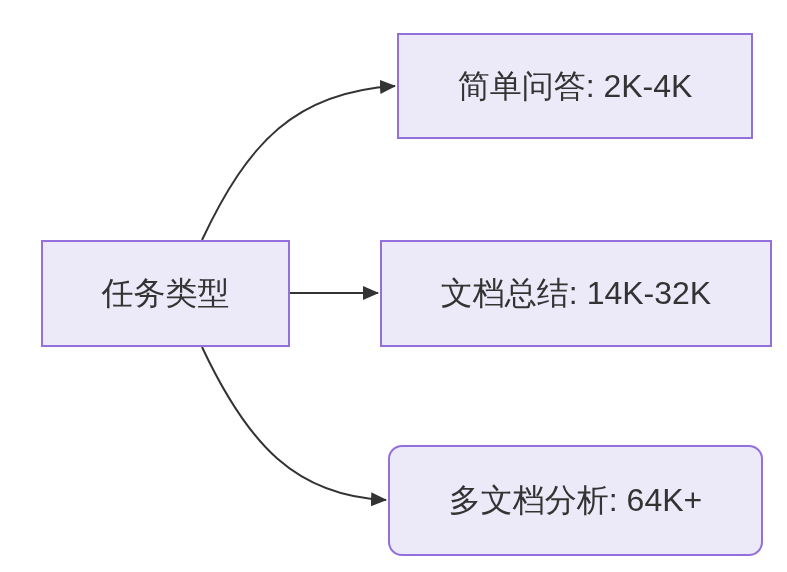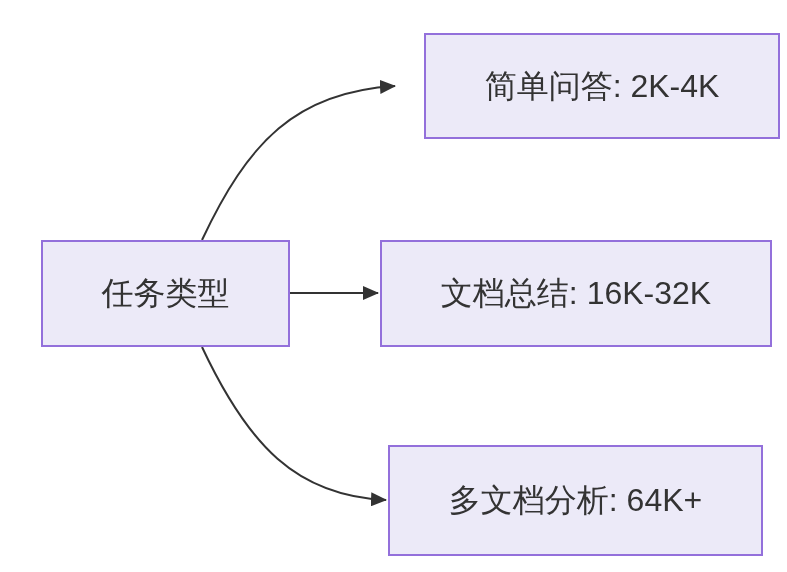--- a/index.html
+++ b/index.html
@@ -32,23 +32,23 @@
     justify-content: center;
     text-align: center;
   }
   .node .label {
     color: #333333;
     font-size: 32px;
     line-height: 1.2;
     white-space: nowrap;
   }
   .node-root   { left: 33px;  top: 240px; width: 249px; height: 107px; margin-left: 8px; }
-  .node-top    { left: 397px; top: 33px;  width: 356px; height: 106px; margin-left: 27px; }
+  .node-top    { left: 397px; top: 33px;  width: 356px; height: 106px; }
   .node-middle { left: 380px; top: 240px; width: 392px; height: 107px; }
-  .node-bottom { left: 388px; top: 445px; width: 375px; height: 111px; }
+  .node-bottom { left: 388px; top: 445px; width: 375px; height: 111px; border-radius: 14px; }
 </style>
 </head>
 <body>
 
 <div class="canvas">
 
   <svg class="edges" viewBox="0 0 787 572" xmlns="http://www.w3.org/2000/svg">
     <defs>
       <marker id="arrowhead" markerUnits="userSpaceOnUse" markerWidth="16" markerHeight="14" refX="15" refY="7" orient="auto">
         <path d="M0,0 L16,7 L0,14 Z" fill="#333333"></path>
@@ -61,20 +61,20 @@
 
   <div class="node node-root">
     <span class="label">任务类型</span>
   </div>
 
   <div class="node node-top">
     <span class="label">简单问答: 2K-4K</span>
   </div>
 
   <div class="node node-middle">
-    <span class="label">文档总结: 16K-32K</span>
+    <span class="label">文档总结: 14K-32K</span>
   </div>
 
   <div class="node node-bottom">
     <span class="label">多文档分析: 64K+</span>
   </div>
 
 </div>
 
 </body></html>

